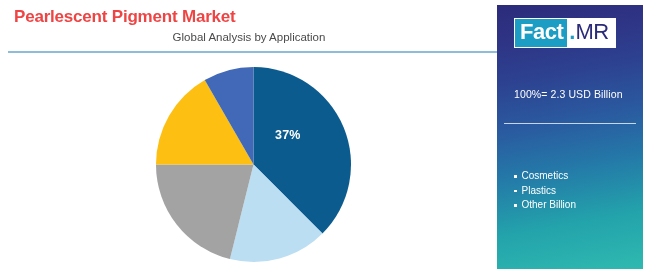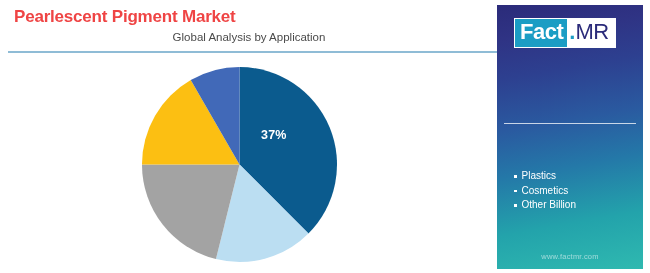--- a/index.html
+++ b/index.html
@@ -56,21 +56,21 @@
     left: 8px;
     top: 51px;
     width: 506px;
     height: 1.6px;
     background: #8fbcd6;
   }
 
   
   #pie-wrap {
     position: absolute;
-    left: 141px;
+    left: 155px;
     top: 66px;
     width: 197px;
     height: 197px;
   }
   #pie-svg {
     display: block;
     width: 197px;
     height: 197px;
     overflow: visible;
   }
@@ -219,34 +219,34 @@
   </div>
 
   <div id="side-panel">
 
     <div id="logo-box">
       <span id="logo-fact">Fact</span>
       <span id="logo-dot">.</span>
       <span id="logo-mr">MR</span>
     </div>
 
+    <div id="panel-value">100%= 2.3 USD Billion</div>
     <div id="panel-rule"></div>
 
     <ul id="legend-list">
+      <li>
+        <span class="legend-bullet"></span>
+        <span>Cosmetics</span>
+      </li>
       <li>
         <span class="legend-bullet"></span>
         <span>Plastics</span>
       </li>
       <li>
         <span class="legend-bullet"></span>
-        <span>Cosmetics</span>
-      </li>
-      <li>
-        <span class="legend-bullet"></span>
         <span>Other Billion</span>
       </li>
     </ul>
 
-    <div id="panel-url">www.factmr.com</div>
 
   </div>
 
 </div>
 
 </body></html>

